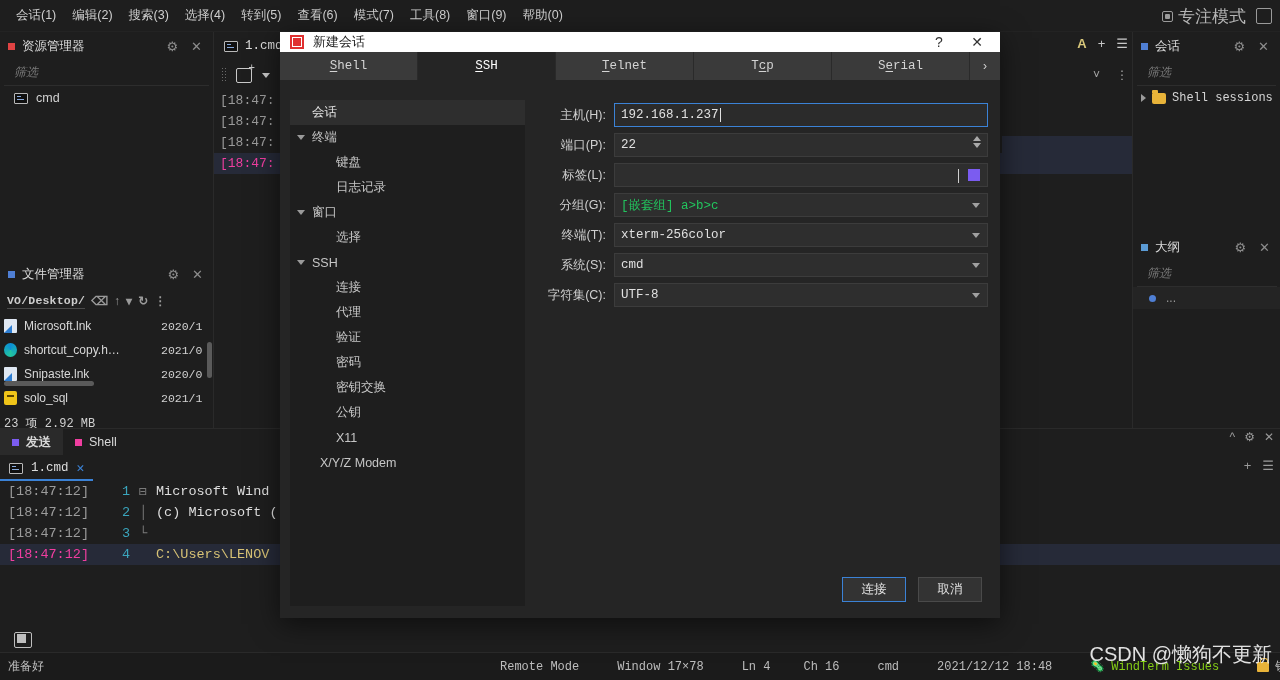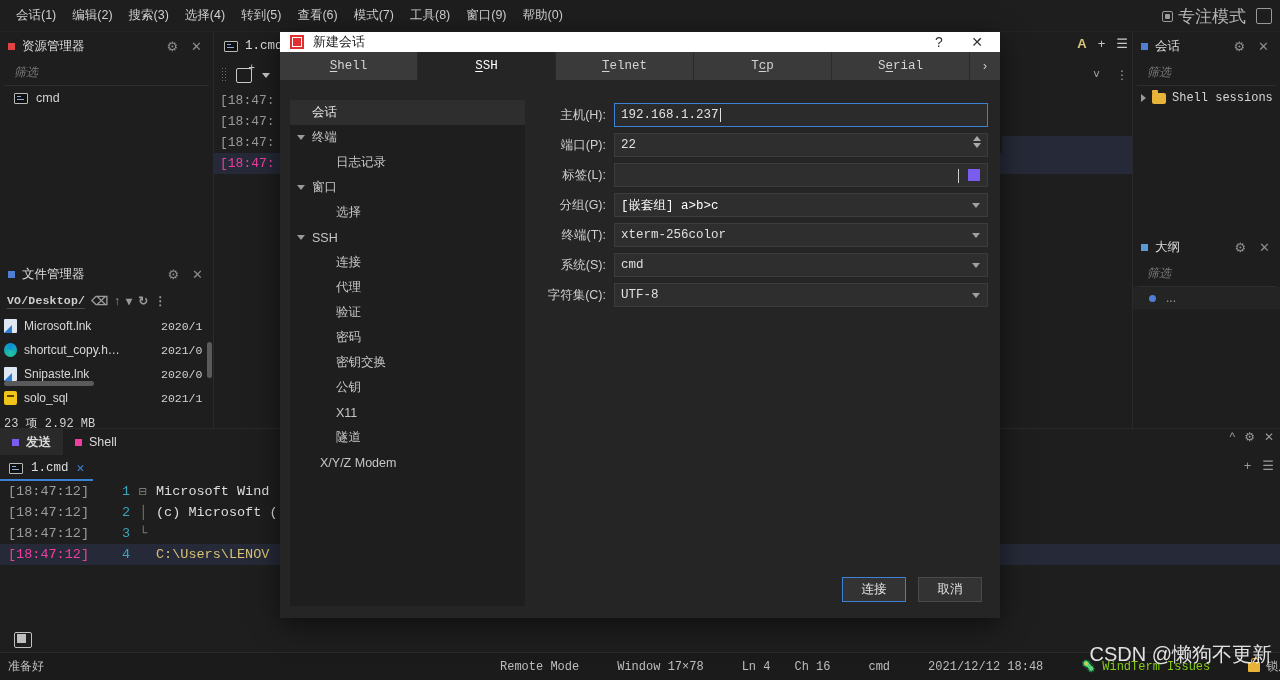--- a/index.html
+++ b/index.html
@@ -165,21 +165,21 @@
   .dtree .r { display:flex; align-items:center; height:25px; font-size:12.5px; color:#c6c6c6; }
   .dtree .r.sel { background:#2e2e2e; color:#e4e4e4; }
   .dtree .tw { width:22px; display:flex; align-items:center; justify-content:center; }
   .tw-down { width:0;height:0;border-left:4px solid transparent;border-right:4px solid transparent;border-top:5px solid #9a9a9a;}
   .dform { position:absolute; left:252px; top:8px; right:12px; }
   .frow { display:flex; align-items:center; height:30px; }
   .flabel { width:82px; text-align:right; padding-right:8px; font-size:12.5px; color:#cfcfcf; }
   .fctrl { flex:1; height:24px; background:#2e2e2e; border:1px solid #3c3c3c; display:flex; align-items:center;
            padding:0 6px; font-size:12.5px; color:#e0e0e0; font-family:"Liberation Mono", monospace; position:relative;}
   .fctrl.focus { border:1px solid #3b82d6; background:#2b2b2b; }
-  .fctrl .ph { color:#ffffff; }
+  .fctrl .ph { color:#22c55e; }
   .caretbar { display:inline-block; width:1px; height:14px; background:#e0e0e0; margin-left:1px; }
   .spin { position:absolute; right:6px; top:2px; display:flex; flex-direction:column; gap:2px; }
   .spin i { width:0;height:0;border-left:4px solid transparent;border-right:4px solid transparent; }
   .spin i.up { border-bottom:5px solid #a9a9a9; }
   .spin i.dn { border-top:5px solid #a9a9a9; }
   .dropc { position:absolute; right:7px; top:9px; width:0;height:0;
            border-left:4px solid transparent;border-right:4px solid transparent;border-top:5px solid #a0a0a0;}
   .swatch { position:absolute; right:7px; top:5px; width:12px; height:12px; background:#7b5cf0; }
   .tagcaret { position:absolute; right:28px; top:5px; width:1px; height:14px; background:#cfcfcf; }
   .dlg-foot { position:absolute; right:18px; bottom:16px; display:flex; gap:12px; }
@@ -392,21 +392,21 @@
     <span>☰</span>
   </div>
 
   <div class="appicon"></div>
 
   <div class="statusbar">
     <span class="sb-ready">准备好</span>
     <span class="sb-items">
       <span>Remote Mode</span>
       <span>Window 17×78</span>
-      <span style="display:flex;gap:24px;">
+      <span style="display:flex;gap:33px;">
         <span>Ln 4</span>
         <span>Ch 16</span>
       </span>
       <span>cmd</span>
       <span>2021/12/12 18:48</span>
       <span style="display:flex;align-items:center;gap:6px;">
         <span class="sb-worm">🦠</span>
         <span class="sb-link">WindTerm Issues</span>
       </span>
       <span style="display:flex;align-items:center;gap:6px;">
@@ -451,20 +451,23 @@
         <div class="r sel" style="padding-left:22px">
             <span>会话</span>
           </div>
         <div class="r">
             <span class="tw">
               <i class="tw-down"></i>
             </span>
             <span>终端</span>
           </div>
         <div class="r" style="padding-left:46px">
+            <span>键盘</span>
+          </div>
+        <div class="r" style="padding-left:46px">
             <span>日志记录</span>
           </div>
         <div class="r">
             <span class="tw">
               <i class="tw-down"></i>
             </span>
             <span>窗口</span>
           </div>
         <div class="r" style="padding-left:46px">
             <span>选择</span>
@@ -488,23 +491,20 @@
             <span>密码</span>
           </div>
         <div class="r" style="padding-left:46px">
             <span>密钥交换</span>
           </div>
         <div class="r" style="padding-left:46px">
             <span>公钥</span>
           </div>
         <div class="r" style="padding-left:46px">
             <span>X11</span>
-          </div>
-        <div class="r" style="padding-left:46px">
-            <span>隧道</span>
           </div>
         <div class="r" style="padding-left:30px">
             <span>X/Y/Z Modem</span>
           </div>
       </div>
 
       <div class="dform">
         <div class="frow">
           <div class="flabel">主机(H):</div>
           <div class="fctrl focus">

